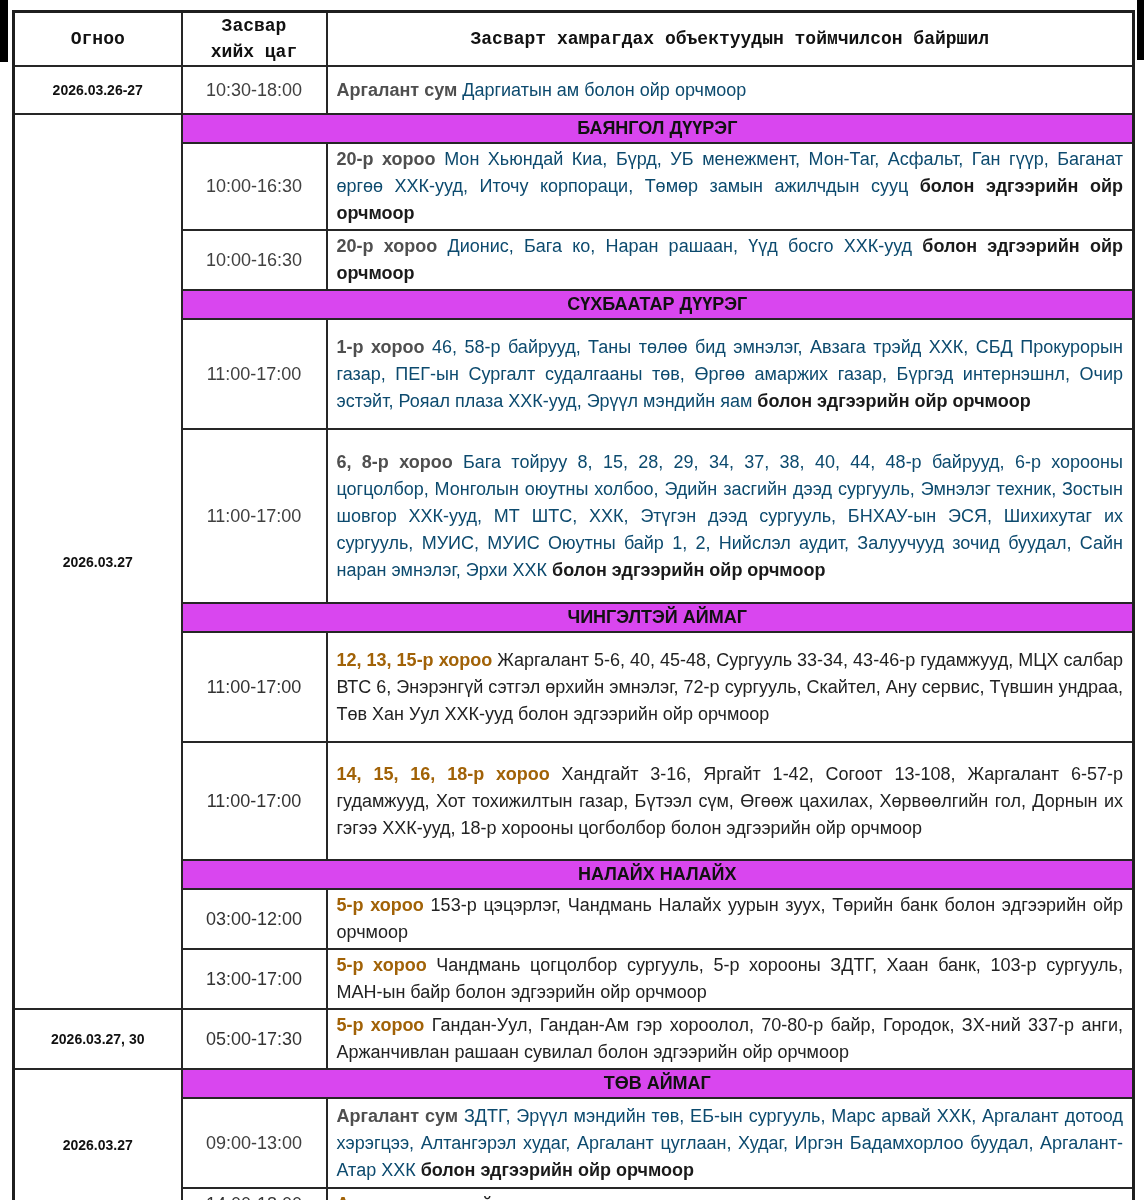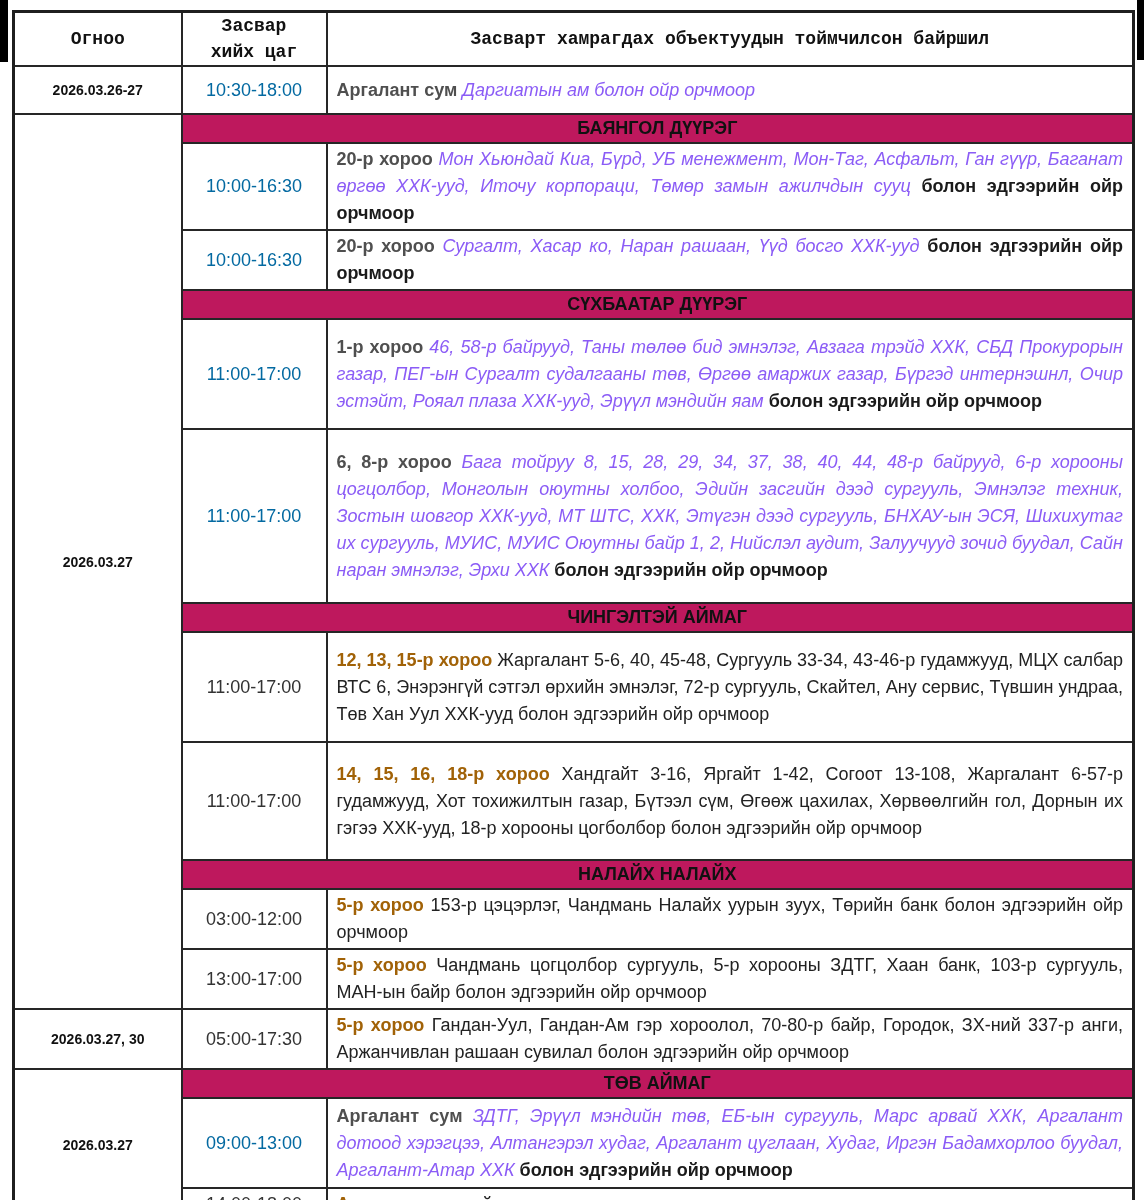--- a/index.html
+++ b/index.html
@@ -37,27 +37,27 @@
   }
   td.time-cell{
     font-size:18px;text-align:center;vertical-align:middle;
   }
   td.loc-cell{
     font-size:18px;line-height:27px;
     text-align:justify;vertical-align:middle;
     padding:2px 9px;
   }
   td.section-cell{
-    background:#be185d;
+    background:#d946ef;
     font-size:18px;font-weight:bold;color:#111111;
     text-align:center;vertical-align:middle;
   }
-  tr.row-gray td.time-cell{color:#0369a1;}
+  tr.row-gray td.time-cell{color:#404040;}
   tr.row-gray .seg-b{color:#4f4f4f;font-weight:bold;}
-  tr.row-gray .seg-m{color:#8b5cf6;font-style:italic;}
+  tr.row-gray .seg-m{color:#0c4a6e;}
   tr.row-gray .seg-s{color:#1a1a1a;font-weight:bold;}
   tr.row-dark td.time-cell{color:#333333;}
   tr.row-dark .seg-b{color:#a16207;font-weight:bold;}
   tr.row-dark .seg-m{color:#222222;}
   tr.row-dark .seg-s{color:#1a1a1a;}
 
   tr.rh-head{height:52px;font-family:Liberation Mono, monospace;}
   tr.rh-r0{height:48px;}
   tr.rh-sec{height:29px;}
   tr.rh-b1{height:82px;}
@@ -114,21 +114,21 @@
       <span class="seg-b">20-р хороо</span>
       <span class="seg-m">Мон Хьюндай Киа, Бүрд, УБ менежмент, Мон-Таг, Асфальт, Ган гүүр, Баганат өргөө ХХК-ууд, Иточу корпораци, Төмөр замын ажилчдын сууц</span>
       <span class="seg-s">болон эдгээрийн ойр орчмоор</span>
     </td>
   </tr>
 
   <tr class="rh-b2 row-gray">
     <td class="time-cell">10:00-16:30</td>
     <td class="loc-cell">
       <span class="seg-b">20-р хороо</span>
-      <span class="seg-m">Сургалт, Хасар ко, Наран рашаан, Үүд босго ХХК-ууд</span>
+      <span class="seg-m">Дионис, Бага ко, Наран рашаан, Үүд босго ХХК-ууд</span>
       <span class="seg-s">болон эдгээрийн ойр орчмоор</span>
     </td>
   </tr>
 
   <tr class="rh-sec">
     <td class="section-cell" colspan="2">СҮХБААТАР ДҮҮРЭГ</td>
   </tr>
 
   <tr class="rh-s1 row-gray">
     <td class="time-cell">11:00-17:00</td>

